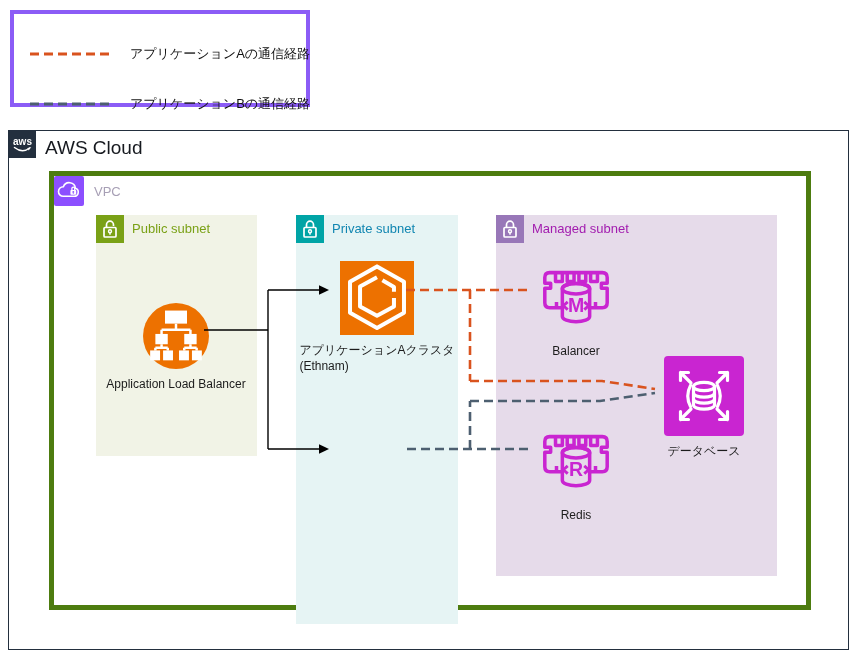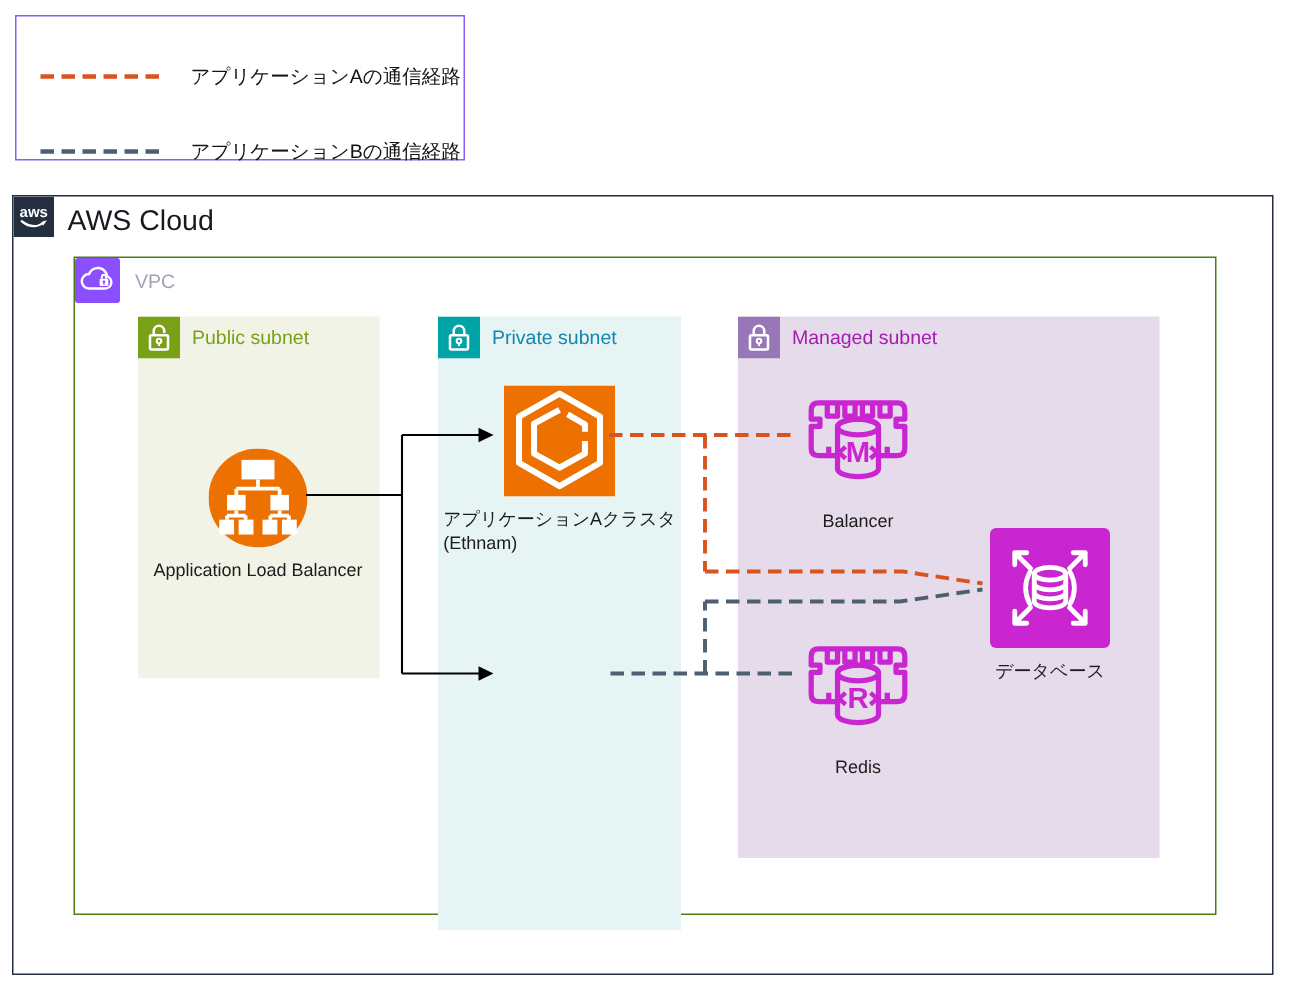--- a/index.html
+++ b/index.html
@@ -1,34 +1,34 @@
 <!DOCTYPE html>
 <html><head>
 <meta charset="utf-8">
 <style>
   * { margin:0; padding:0; box-sizing:border-box; }
   body { background:#fff; font-family:"Liberation Sans", sans-serif; }
   #canvas { position:relative; width:861px; height:661px; background:#fff; overflow:hidden; }
 
   
   .legend { position:absolute; left:10px; top:10px; width:300px; height:97px;
-            border:1px solid #8b5cf6; background:#fff; }
+            border:4px solid #8b5cf6; background:#fff; }
   .legend-row { position:absolute; left:15px; display:flex; align-items:center; gap:17px; height:20px; }
   .legend-row.r1 { top:30px; }
   .legend-row.r2 { top:80px; }
   .legend-label { font-size:13px; color:#111; white-space:nowrap; }
 
   
   .aws-cloud { position:absolute; left:8px; top:130px; width:841px; height:520px;
                border:1px solid #232F3E; background:#fff; }
   .aws-logo { position:absolute; left:0; top:0; width:27px; height:27px; }
   .aws-title { position:absolute; left:36px; top:6px; font-size:19px; color:#16191f; white-space:nowrap; }
 
   
-  .vpc { position:absolute; left:40px; top:40px; width:762px; height:439px; border:1px solid #4d7c0f; }
+  .vpc { position:absolute; left:40px; top:40px; width:762px; height:439px; border:5px solid #4d7c0f; }
   .vpc-icon { position:absolute; left:0; top:0; width:30px; height:30px; }
   .vpc-title { position:absolute; left:40px; top:8px; font-size:13px; color:#A79FB5; }
 
   
   .subnet { position:absolute; }
   .subnet.public  { left:42px;  top:39px; width:161px; height:241px; background:#F1F3E6; }
   .subnet.private { left:242px; top:39px; width:162px; height:409px; background:#E6F4F4; }
   .subnet.managed { left:442px; top:39px; width:281px; height:361px; background:#E6DBEA; }
   .subnet-icon { position:absolute; left:0; top:0; width:28px; height:28px; }
   .subnet-title { position:absolute; left:36px; top:6px; font-size:13px; white-space:nowrap; }

